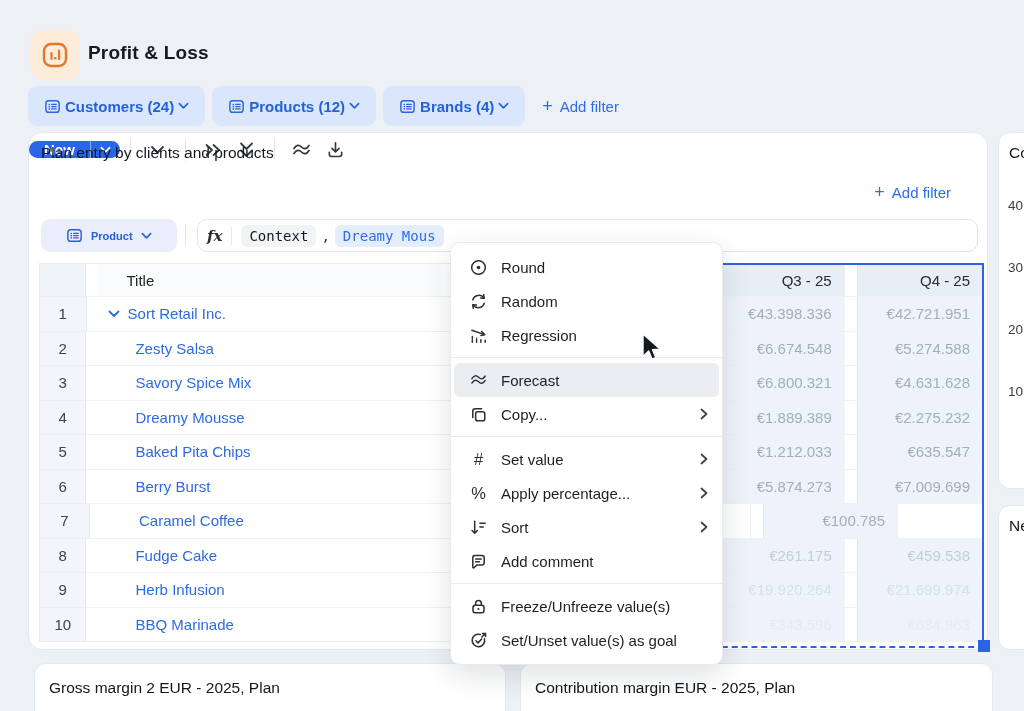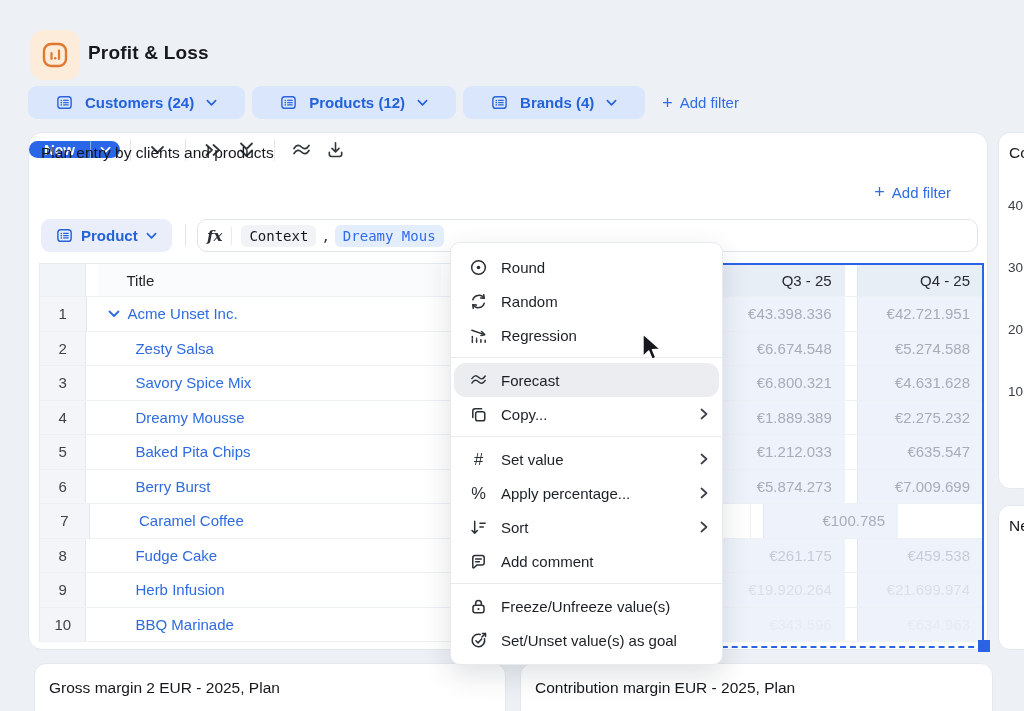--- a/index.html
+++ b/index.html
@@ -17,22 +17,22 @@
   }
 
   
   .logo { left:30px; top:30px; width:50px; height:50px; background:#fdecd9; border-radius:14px;
           display:flex; align-items:center; justify-content:center; }
   .page-title { left:88px; top:42px; font-size:19px; font-weight:700; color:#17191d; letter-spacing:.2px; }
 
   
   .filterbar { left:28px; top:86px; display:flex; align-items:center; gap:7px; }
   .chip {
-    height:33px; display:inline-flex; align-items:center; gap:12px;
-    background:#d9e6fb; border-radius:9px; padding:0 28px;
+    height:40px; display:inline-flex; align-items:center; gap:4px;
+    background:#d9e6fb; border-radius:9px; padding:0 16px;
     color:#2462d9; font-size:15px; font-weight:600; cursor:pointer;
   }
   .chip .cicon { display:flex; color:#2a66db; }
   .addfilter { color:#2e6ce6; font-size:15px; font-weight:400; padding:0 10px; cursor:pointer; display:flex; align-items:center; gap:7px;}
   .addfilter .plus { font-size:18px; font-weight:400; line-height:1; }
 
   
   .main-card { left:28px; top:132px; width:960px; height:518px; border-radius:14px; }
   .panel-title { left:12px; top:11px; font-size:15.5px; color:#14171c; }
   .toolbar { left:12px; top:44px; height:33px; display:flex; align-items:center; }
@@ -41,21 +41,21 @@
   }
   .btn-new .lbl { padding:0 15px; display:flex; align-items:center; font-size:15px; font-weight:600; }
   .btn-new .sep { width:1px; background:rgba(255,255,255,.45); margin:0; }
   .btn-new .dd  { width:29px; display:flex; align-items:center; justify-content:center; }
   .tsep { width:1px; height:22px; background:#e2e7ee; margin:0 10px; }
   .ticon { width:34px; height:33px; display:flex; align-items:center; justify-content:center; color:#32373e; cursor:pointer; }
   .panel-addfilter { position:absolute; right:26px; top:50px; }
 
   .dim-chip {
     position:absolute; left:12px; top:86px; height:33px; display:flex; align-items:center; gap:8px;
-    background:#e9eefa; border-radius:9px; padding:0 15px; color:#2462d9; font-size:15px; font-weight:600; cursor:pointer;
+    background:#e9eefa; border-radius:9px; padding:0 25px; color:#2462d9; font-size:11px; font-weight:600; cursor:pointer;
   }
   .frm-sep { position:absolute; left:156px; top:91px; width:1px; height:22px; background:#e2e7ee; }
   .formula {
     position:absolute; left:168px; top:86px; width:781px; height:33px;
     border:1px solid #dfe5ee; border-radius:10px; background:#fff;
     display:flex; align-items:center; padding:0 9px; gap:9px;
   }
   .fx { font-style:italic; font-weight:600; font-size:15px; color:#2a2f36; font-family:"DejaVu Serif", serif; }
   .formula .vline { width:1px; height:18px; background:#e6eaf0; }
   .tok { font-family:"DejaVu Sans Mono", monospace; font-size:14px; padding:3px 8px; border-radius:6px; white-space:nowrap; }
@@ -97,21 +97,21 @@
   .menu {
     position:absolute; left:450px; top:198px; width:273px; z-index:40;
     background:#fff; border:1px solid #e8eaee; border-radius:10px;
     box-shadow:0 10px 28px rgba(30,40,60,.14); padding:7px 0;margin-top:44px;
   }
   .mi { height:34px; display:flex; align-items:center; padding:0 14px 0 17px; gap:12px;
         font-size:15px; color:#1b1f26; cursor:pointer; }
   .mi .ic { width:21px; height:21px; display:flex; align-items:center; justify-content:center; color:#2b3036; flex:none; }
   .mi .glyph { font-size:16.5px; font-weight:500; color:#2b3036; width:21px; text-align:center; }
   .mi .sub { margin-left:auto; color:#3c4149; display:flex; }
-  .mi.hl { background:#ebedf0; margin:0 3px; padding:0 16px 0 14px; border-radius:12px; }
+  .mi.hl { background:#ebedf0; margin:0 3px; padding:0 16px 0 14px; border-radius:6px; }
   .mdiv { height:1px; background:#e9ebef; margin:5px 0; }
 
   .cursor { position:absolute; left:640px; top:333px; z-index:60; pointer-events:none; }
 
   
   .rt-card { left:998px; top:132px; width:90px; height:357px; border-radius:12px; }
   .rt-title { left:10px; top:11px; font-size:15.5px; color:#14171c; white-space:nowrap; }
   .tick { position:absolute; left:4px; width:20px; text-align:right; font-size:13.5px; color:#3a3f46; }
   .rb-card { left:998px; top:505px; width:90px; height:145px; border-radius:12px; }
 
@@ -286,21 +286,21 @@
     </div>
 
     <div class="trow parent">
       <div class="c-num">1</div>
       <div class="c-title">
         <span class="rchev">
             <svg width="12" height="8" viewBox="0 0 12 8">
               <path d="M1.5 1.5 L6 6 L10.5 1.5" fill="none" stroke="currentColor" stroke-width="1.8" stroke-linecap="round" stroke-linejoin="round"></path>
             </svg>
           </span>
-        <span class="rowlink">Acme Unset Inc.</span>
+        <span class="rowlink">Sort Retail Inc.</span>
       </div>
       <div class="c-h3"></div>
         <div class="c-h4"></div>
       <div class="c-q">€43.398.336</div>
       <div class="c-q c-q4">€42.721.951</div>
     </div>
 
     <div class="trow">
       <div class="c-num">2</div>
       <div class="c-title">

